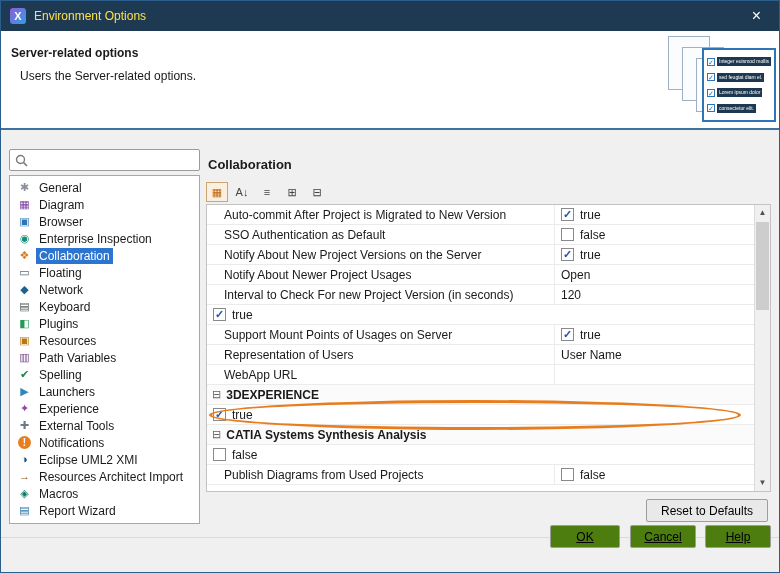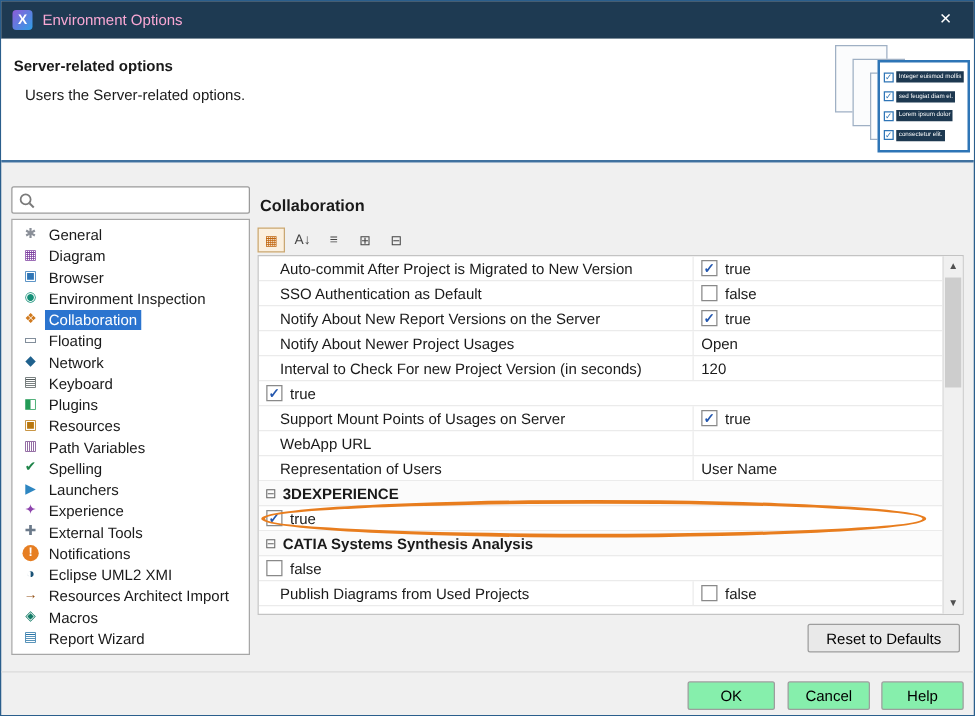--- a/index.html
+++ b/index.html
@@ -8,21 +8,21 @@
     width: 780px; height: 573px; overflow: hidden;
     font-family: "Liberation Sans", sans-serif; font-size: 12px; color: #1a1a1a;
     background: #fff;
   }
   .dialog { position: relative; width: 780px; height: 573px; border: 1px solid #2a5e8c; background: #f0f0f0; }
 
   
   .titlebar { position: absolute; left: 0; top: 0; right: 0; height: 30px; background: #1e3a52; display: flex; align-items: center; padding-left: 9px; }
   .app-icon { width: 16px; height: 16px; border-radius: 3px; background: linear-gradient(135deg, #8e5cd9, #2e9fe6); position: relative; flex: 0 0 16px; }
   .app-icon::after { content: 'X'; position: absolute; left: 0; top: 0; width: 16px; height: 16px; color: #fff; font-size: 11px; font-weight: bold; text-align: center; line-height: 16px; }
-  .window-title { color: #f9a8d4; margin-left: 8px; }
+  .window-title { color: #fde047; margin-left: 8px; }
   .close-btn { margin-left: auto; width: 45px; height: 30px; color: #fff; display: flex; align-items: center; justify-content: center; font-size: 16px; cursor: default; }
   .close-btn::before { content: '×'; }
 
   
   .header { position: absolute; left: 0; top: 30px; right: 0; height: 99px; background: #fff; border-bottom: 2px solid #40719f; }
   .header-title { position: absolute; left: 10px; top: 15px; font-weight: bold; }
   .header-sub { position: absolute; left: 19px; top: 38px; }
 
   
   .art { position: absolute; top: 3px; right: 3px; width: 120px; height: 93px; }
@@ -66,21 +66,21 @@
 
   .vscroll { position: absolute; top: 0; right: 0; bottom: 0; width: 16px; background: #f0f0f0; border-left: 1px solid #dcdcdc; }
   .sb-up, .sb-down { position: absolute; left: 0; right: 0; height: 16px; color: #505050; font-size: 8px; text-align: center; line-height: 16px; }
   .sb-up { top: 0; } .sb-down { bottom: 0; }
   .sb-up::before { content: '▲'; } .sb-down::before { content: '▼'; }
   .sb-thumb { position: absolute; left: 1px; right: 1px; top: 17px; height: 88px; background: #cdcdcd; }
 
   .reset-btn { position: absolute; left: 645px; top: 498px; width: 122px; height: 23px; background: #e9e9e9; border: 1px solid #9d9d9d; border-radius: 2px; font-family: inherit; font-size: 12px; }
 
   .footer-sep { position: absolute; left: 0; right: 0; top: 536px; height: 1px; background: #dadada; }
-  .btn { position: absolute; top: 544px; height: 23px; background: #86efac; border: 1px solid #9d9d9d; border-radius: 2px; font-family: inherit; font-size: 12px; }
+  .btn { position: absolute; top: 524px; height: 23px; background: #4d7c0f; border: 1px solid #9d9d9d; border-radius: 2px; font-family: inherit; font-size: 12px; text-decoration: underline; }
   .btn-ok { left: 549px; width: 70px; }
   .btn-cancel { left: 629px; width: 66px; }
   .btn-help { left: 704px; width: 66px; }
 </style>
 </head>
 <body>
 
 <div class="dialog">
 
   <div class="titlebar">
@@ -132,21 +132,21 @@
       <div class="tree-item">
         <span class="tree-icon" style="color: rgb(125, 63, 160);">▦</span>
         <span class="tree-label">Diagram</span>
       </div>
       <div class="tree-item">
         <span class="tree-icon" style="color: rgb(46, 117, 182);">▣</span>
         <span class="tree-label">Browser</span>
       </div>
       <div class="tree-item">
         <span class="tree-icon" style="color: rgb(20, 143, 119);">◉</span>
-        <span class="tree-label">Environment Inspection</span>
+        <span class="tree-label">Enterprise Inspection</span>
       </div>
       <div class="tree-item selected">
         <span class="tree-icon" style="color: rgb(208, 122, 31);">❖</span>
         <span class="tree-label">Collaboration</span>
       </div>
       <div class="tree-item">
         <span class="tree-icon" style="color: rgb(93, 109, 126);">▭</span>
         <span class="tree-label">Floating</span>
       </div>
       <div class="tree-item">
@@ -227,21 +227,21 @@
           </div>
         </div>
         <div class="prow">
           <div class="pname">SSO Authentication as Default</div>
           <div class="pvalue">
             <span class="cb"></span>
             <span>false</span>
           </div>
         </div>
         <div class="prow">
-          <div class="pname">Notify About New Report Versions on the Server</div>
+          <div class="pname">Notify About New Project Versions on the Server</div>
           <div class="pvalue">
             <span class="cb">✓</span>
             <span>true</span>
           </div>
         </div>
         <div class="prow">
           <div class="pname">Notify About Newer Project Usages</div>
           <div class="pvalue">
             <span>Open</span>
           </div>
@@ -256,31 +256,31 @@
           <div class="pvalue">
             <span class="cb">✓</span>
             <span>true</span>
           </div>
         </div>
         <div class="prow">
           <div class="pname">Support Mount Points of Usages on Server</div>
           <div class="pvalue">
             <span class="cb">✓</span>
             <span>true</span>
+          </div>
+        </div>
+        <div class="prow">
+          <div class="pname">Representation of Users</div>
+          <div class="pvalue">
+            <span>User Name</span>
           </div>
         </div>
         <div class="prow">
           <div class="pname">WebApp URL</div>
           <div class="pvalue"></div>
-        </div>
-        <div class="prow">
-          <div class="pname">Representation of Users</div>
-          <div class="pvalue">
-            <span>User Name</span>
-          </div>
         </div>
         <div class="prow section">
           <div class="sec-name">
             <span class="collapse-glyph">⊟</span>
             <span>3DEXPERIENCE</span>
           </div>
         </div>
         <div class="prow">
           <div class="pvalue">
             <span class="cb">✓</span>

